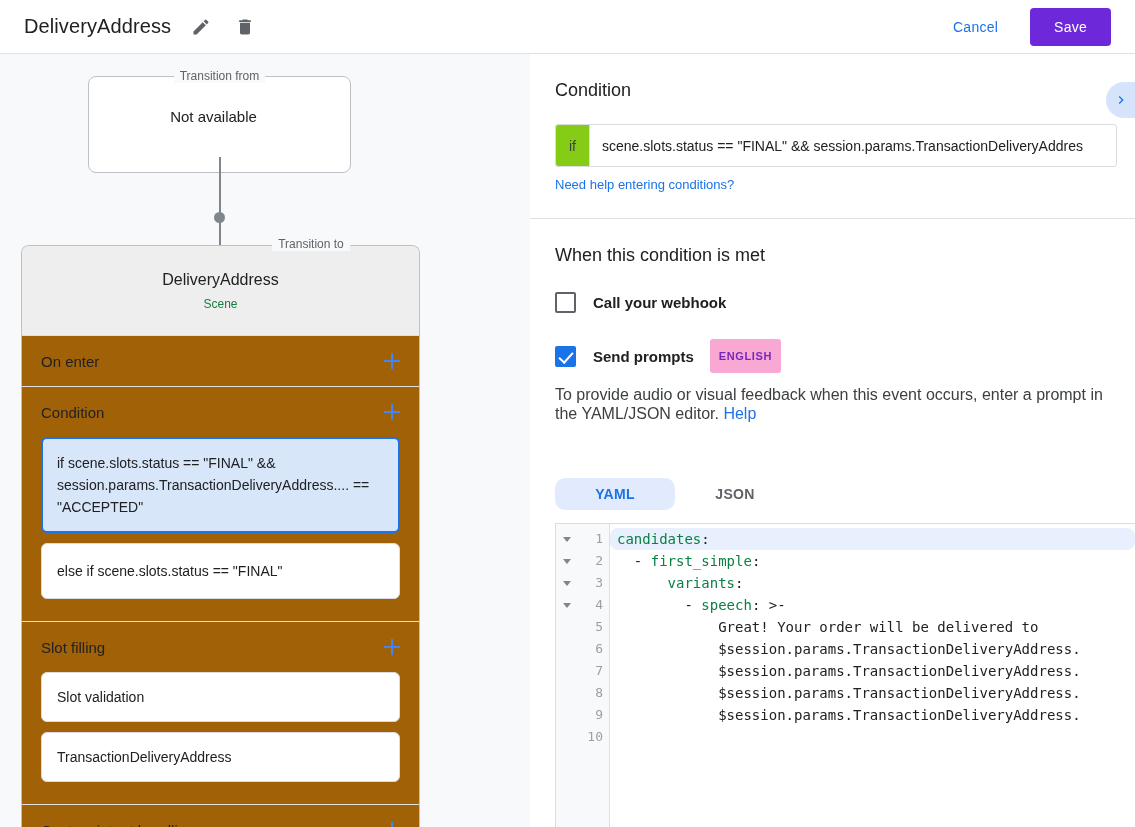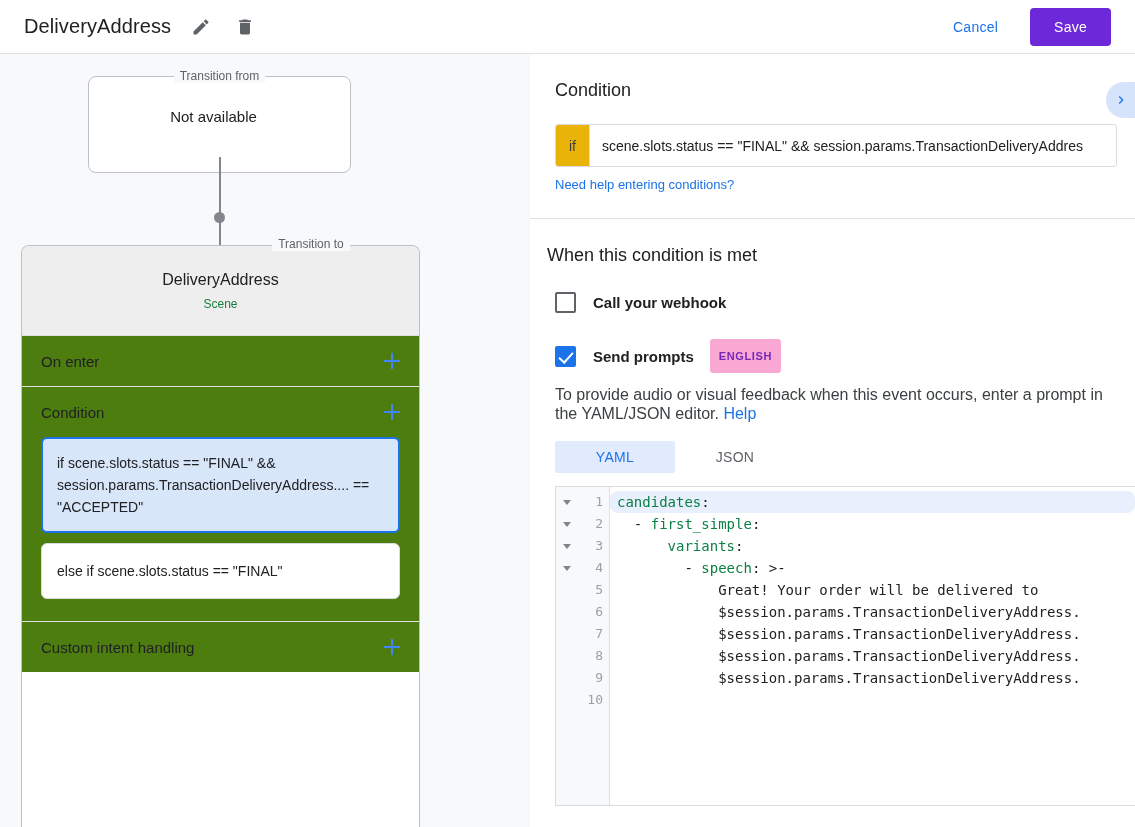--- a/index.html
+++ b/index.html
@@ -162,21 +162,21 @@
   }
   .scene-sub {
     position: absolute; left: 0; right: 0; top: 51px;
     text-align: center;
     font-size: 12px;
     color: #15803d;
   }
 
   .section {
     border-bottom: 1px solid #e0e0e0;
-    background: #4d7c0f;
+    background: #a16207;
   }
   .section:last-child { border-bottom: none; }
   .section-head {
     height: 50px;
     display: flex;
     align-items: center;
     padding: 0 14px 0 19px;
     cursor: pointer;
   }
   .section-title {
@@ -258,21 +258,21 @@
   .cond-row {
     display: flex;
     margin: 23px 18px 0 25px;
     border: 1px solid #dadce0;
     border-radius: 3px;
     height: 43px;
     overflow: hidden;
   }
   .cond-if {
     width: 34px;
-    background: #eab308;
+    background: #84cc16;
     border-right: 1px solid #dadce0;
     display: flex; align-items: center; justify-content: center;
     font-size: 14px;
     color: #3c4043;
     flex: none;
   }
   .cond-input {
     flex: 1;
     border: none;
     outline: none;
@@ -288,21 +288,21 @@
     font-size: 13px;
     color: #1a73e8;
     text-decoration: none;
     cursor: pointer;
   }
 
   .rp-section-2 { padding: 26px 0 0 0; }
   .rp-heading-2 {
     font-size: 18px;
     color: #202124;
-    margin-left: 17px;
+    margin-left: 25px;
   }
   .checkbox-row {
     display: flex; align-items: center;
     margin: 26px 0 0 25px;
     cursor: pointer;
   }
   .cb {
     width: 21px; height: 21px;
     border: 2px solid #5f6368;
     border-radius: 2px;
@@ -349,25 +349,26 @@
 
   .tabs {
     display: flex;
     margin: 18px 0 0 25px;
   }
   .tab {
     width: 120px;
     height: 32px;
     display: flex; align-items: center; justify-content: center;
     font-size: 14px;
-    font-weight: 400;
+    font-weight: 700;
     color: #5f6368;
     cursor: pointer;
-    border-radius: 2px;
+    border-radius: 10px;
     letter-spacing: 0.3px;
+    margin-top: 37px;
   }
   .tab.active {
     background: #e2ebfd;
     color: #1a73e8;
   }
 
   
   .editor {
     margin: 13px 0 0 25px;
     border: 1px solid #dadce0;
@@ -488,20 +489,30 @@
         <div class="section-head">
           <span class="section-title">Condition</span>
           <span class="plus-btn"></span>
         </div>
         <div class="section-body">
           <div class="cond-item selected">if scene.slots.status == "FINAL" &amp;&amp; session.params.TransactionDeliveryAddress.... == "ACCEPTED"</div>
           <div class="cond-item plain">else if scene.slots.status == "FINAL"</div>
         </div>
       </div>
 
+      <div class="section">
+        <div class="section-head">
+          <span class="section-title">Slot filling</span>
+          <span class="plus-btn"></span>
+        </div>
+        <div class="section-body">
+          <div class="slot-item">Slot validation</div>
+          <div class="slot-item">TransactionDeliveryAddress</div>
+        </div>
+      </div>
 
       <div class="section">
         <div class="section-head">
           <span class="section-title">Custom intent handling</span>
           <span class="plus-btn"></span>
         </div>
       </div>
 
     </div>
   </div>

